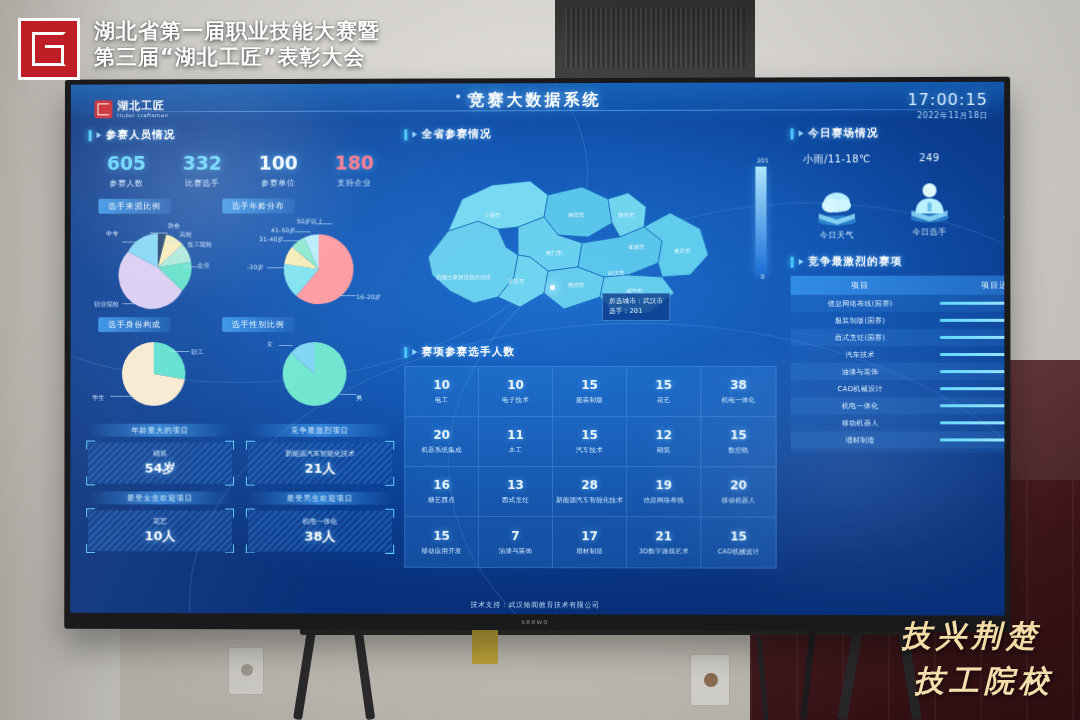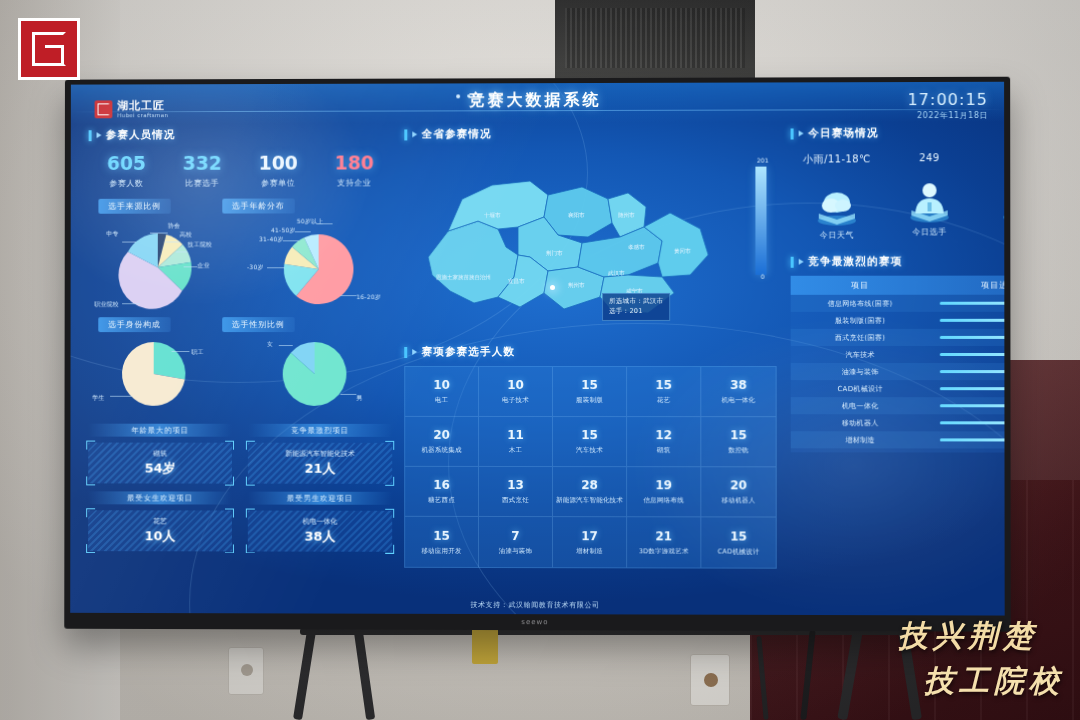--- a/index.html
+++ b/index.html
@@ -254,21 +254,21 @@
     content:"";position:absolute;left:11px;top:11px;right:11px;bottom:11px;
     border:3px solid #fff;border-right-color:transparent;
   }
   #poster-mark:before{
     content:"";position:absolute;left:24px;top:24px;width:16px;height:16px;border:3px solid #fff;border-left:none;border-bottom:none;
   }
   #poster-text{color:#fff;font-weight:bold;font-size:21px;line-height:1.25;letter-spacing:1px;
     text-shadow:0 2px 5px rgba(0,0,0,.55),0 0 2px rgba(0,0,0,.4);}
 
   
-  #calli{position:absolute;right:16px;bottom:18px;z-index:92;
+  #calli{position:absolute;right:26px;bottom:18px;z-index:92;text-align:center;
     font-family:"DejaVu Serif","Liberation Serif",serif;}
   #calli .l1{font-size:30px;font-weight:bold;font-style:italic;letter-spacing:5px;
     color:#f3dca6;text-shadow:1px 2px 4px rgba(0,0,0,.6);}
   #calli .l2{font-size:30px;font-weight:bold;font-style:italic;letter-spacing:5px;margin-top:4px;margin-left:26px;
     color:#f5e0ad;text-shadow:1px 2px 4px rgba(0,0,0,.6);}
 </style>
 </head>
 <body>
 
 <div id="room">
@@ -771,18 +771,22 @@
       <div id="credit">技术支持：武汉翰闻教育技术有限公司</div>
     </div>
 
     <div id="glare"></div>
   </div>
   <div id="tv-logo">seewo</div>
 </div>
 
 <div id="poster">
   <div id="poster-mark"></div>
+  <div id="poster-text">
+    <div>湖北省第一届职业技能大赛暨</div>
+    <div>第三届“湖北工匠”表彰大会</div>
+  </div>
 </div>
 
 <div id="calli">
   <div class="l1">技兴荆楚</div>
   <div class="l2">技工院校</div>
 </div>
 
 </body></html>

